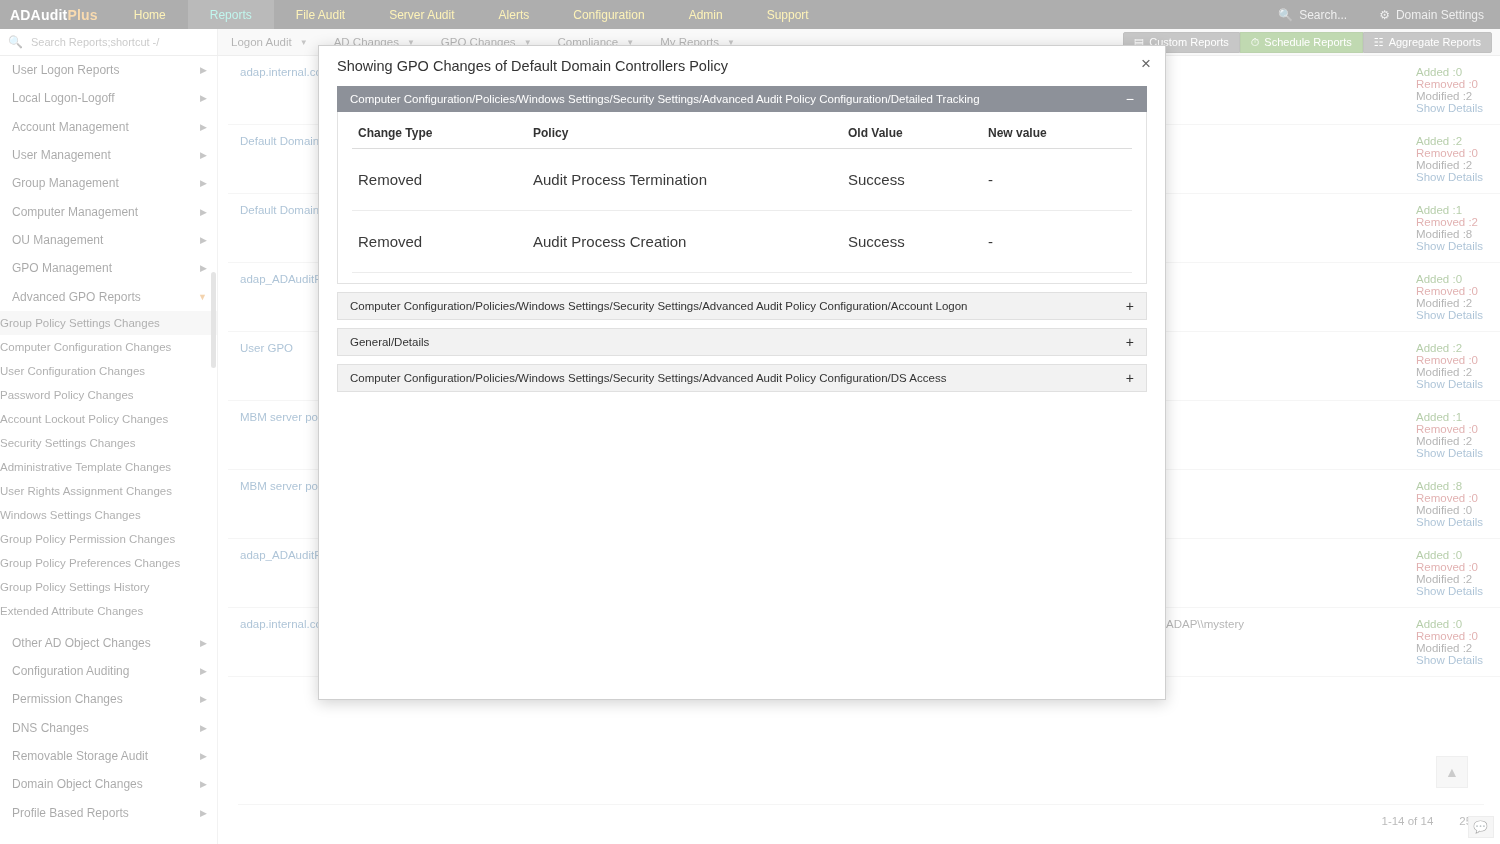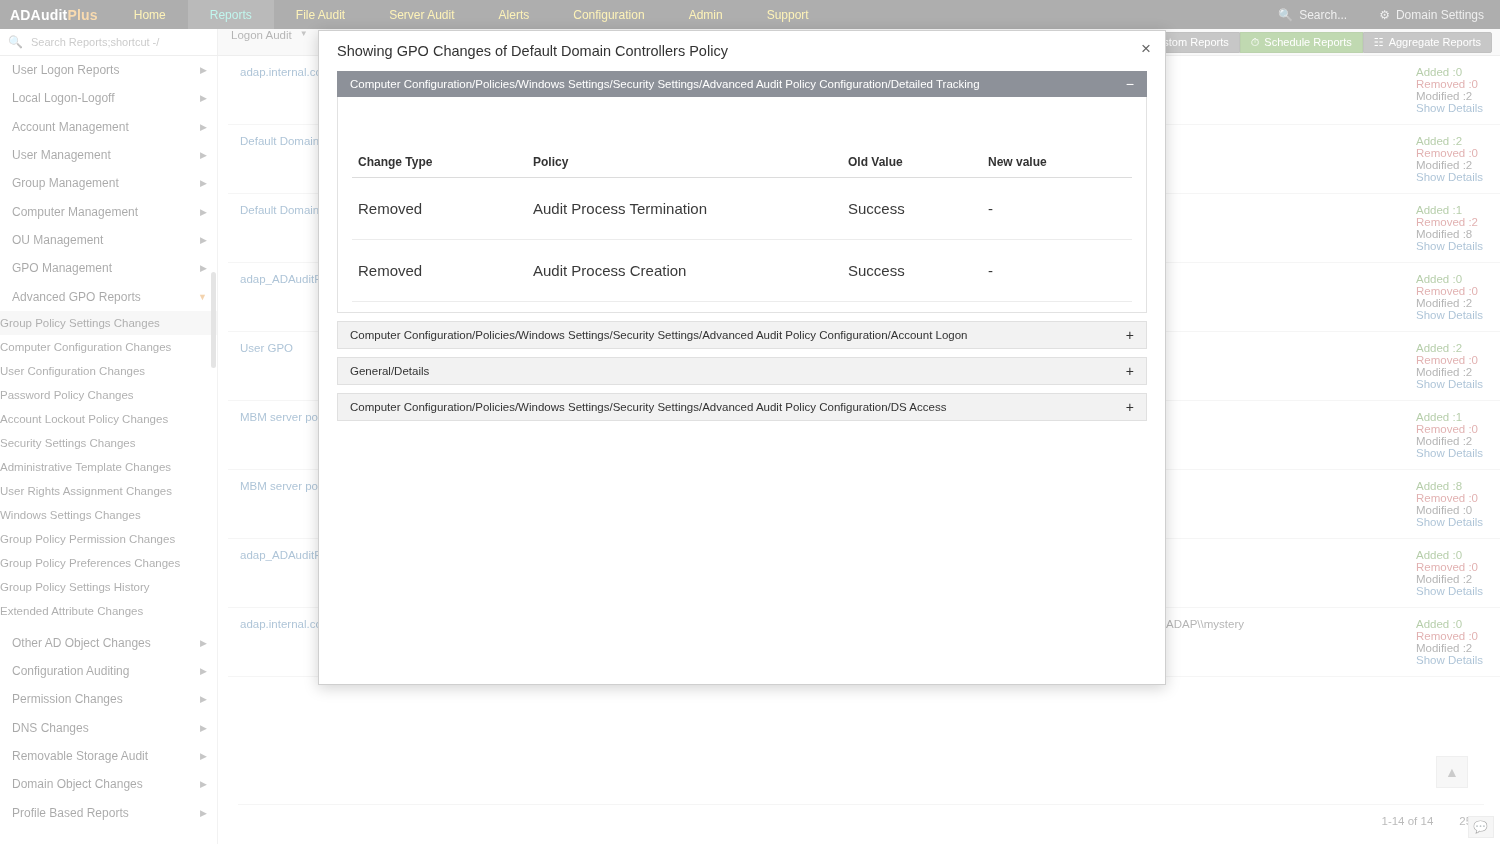--- a/index.html
+++ b/index.html
@@ -79,21 +79,21 @@
   .searchbox input {
     border: 0; outline: 0;
     font-size: 11px;
     color: #8b8b8b;
     width: 100%;
     font-family: "Liberation Sans", sans-serif;
     background: transparent;
   }
   .submenu { display: flex; align-items: stretch; }
   .submenu .m {
-    display: flex; align-items: flex-start;
+    display: flex; align-items: center;
     padding: 0 13px;
     font-size: 11.5px;
     color: #3c3c3c;
     cursor: pointer;
     gap: 8px;
   }
   .caret { font-size: 8px; color: #666; }
   .subright {
     margin-left: auto;
     display: flex; align-items: center;
@@ -234,21 +234,21 @@
 
   
   .overlay {
     position: absolute;
     left: 0; top: 0; right: 0; bottom: 0;
     background: rgba(255,255,255,0.62);
     z-index: 40;
   }
   .modal {
     position: absolute;
-    left: 318px; top: 30px;
+    left: 318px; top: 45px;
     width: 848px;
     height: 655px;
     background: #ffffff;
     border: 1px solid #cfcfcf;
     box-shadow: 0 3px 14px rgba(0,0,0,0.18);
     z-index: 50;
   }
   .modal-header {
     height: 40px;
     display: flex;
@@ -294,21 +294,20 @@
     line-height: 1;
   }
   .acc-body {
     border: 1px solid #e2e2e2;
     border-top: 0;
     padding: 6px 14px 10px 14px;
   }
   table.changes {
     width: 100%;
     border-collapse: collapse;
-    margin-top: 44px;
   }
   table.changes th {
     text-align: left;
     font-size: 12px;
     font-weight: bold;
     color: #333;
     padding: 8px 6px;
     border-bottom: 1px solid #dcdcdc;
   }
   table.changes td {

